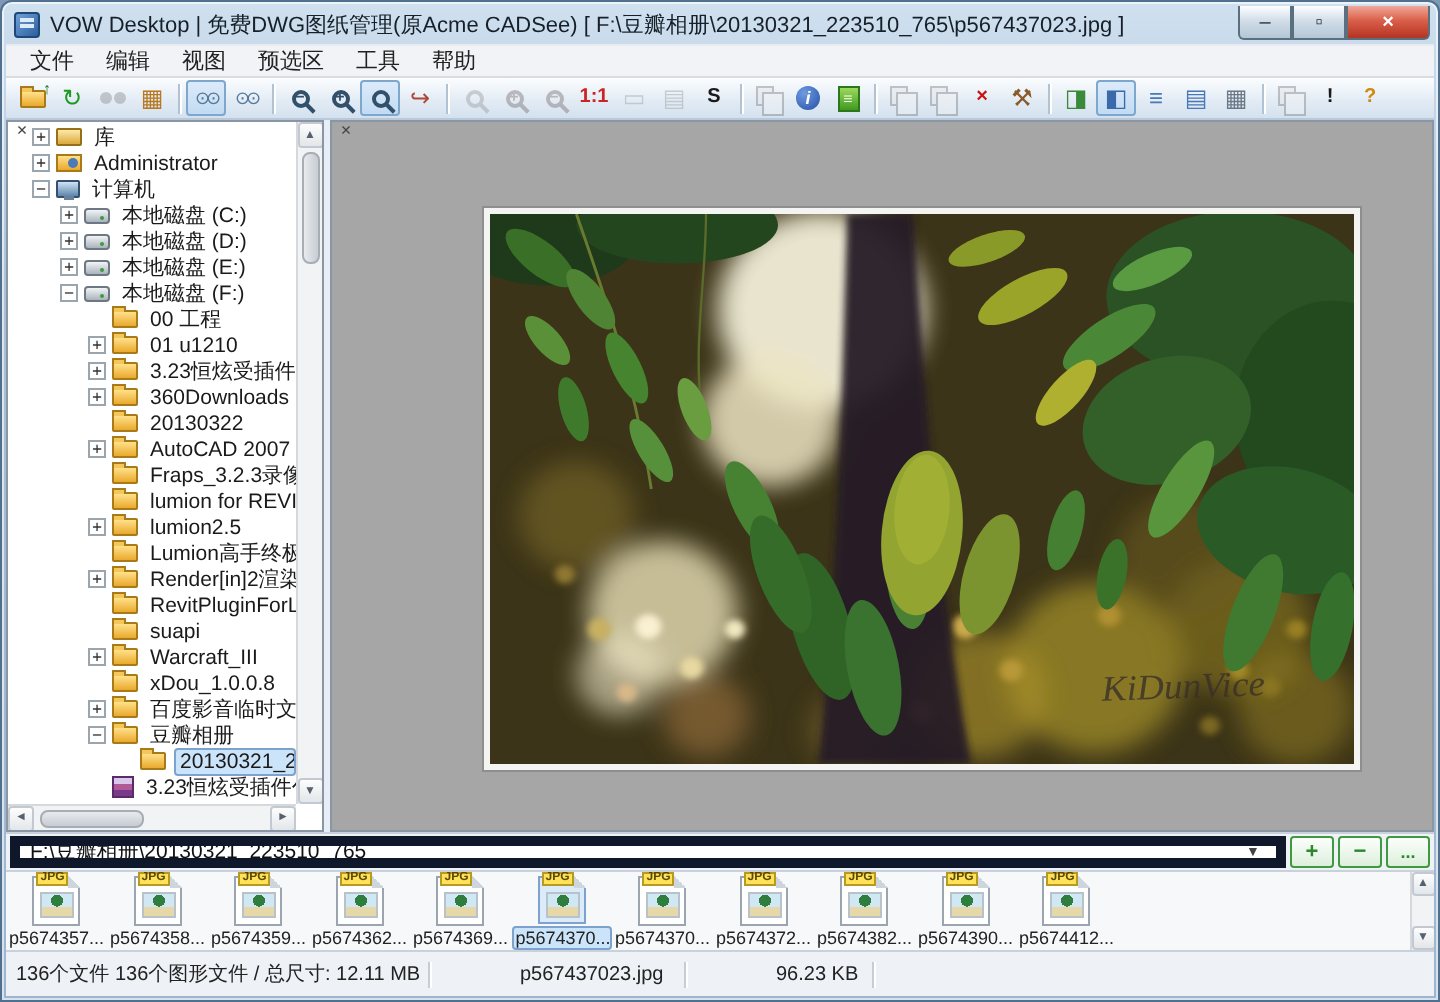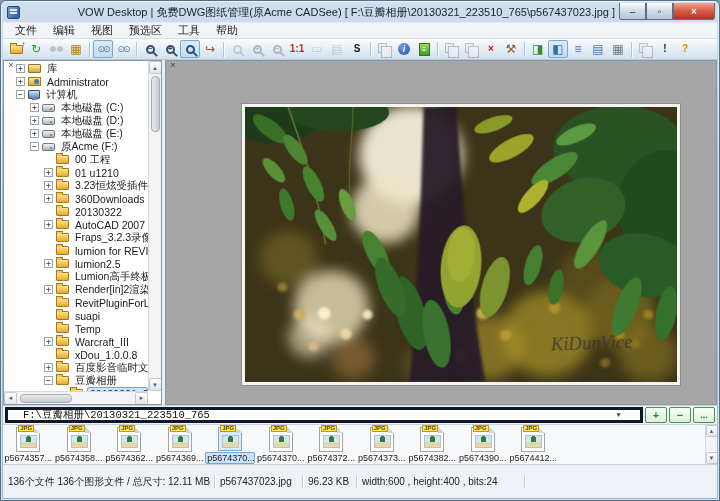--- a/index.html
+++ b/index.html
@@ -13,21 +13,21 @@
     background:linear-gradient(#cfe0ef,#a9c0d6 30%,#9cb6cf);
     display:flex; flex-direction:column; overflow:hidden;
     box-shadow:inset 0 0 0 1px rgba(255,255,255,.6); }
   .titlebar { height:21px; display:flex; align-items:center; padding:2px 4px 0 6px;
     font-size:11px; color:#17202a; white-space:nowrap; overflow:hidden; }
   .app-ico { width:13px; height:13px; margin-right:5px; flex:0 0 auto;
     background:linear-gradient(135deg,#6fa0d8,#2c5f9e); border:1px solid #1d4878;
     border-radius:2px; position:relative; }
   .app-ico::after { content:""; position:absolute; left:2px; top:2px; width:7px; height:2px;
     background:#dcebf8; box-shadow:0 3px 0 #dcebf8; }
-  .title-text { flex:1; overflow:hidden; text-overflow:clip; white-space:nowrap;text-align:right; }
+  .title-text { flex:1; overflow:hidden; text-overflow:clip; white-space:nowrap; }
   .winbtns { display:flex; margin-left:4px; margin-top:-2px; }
   .winbtn { width:27px; height:17px; border:1px solid #5a707f; border-top:none;
     background:linear-gradient(#fdfeff,#d2dee9 45%,#b4c6d6);
     display:flex; align-items:center; justify-content:center;
     font-size:10px; color:#23303b; }
   .winbtn.min { border-radius:0 0 0 3px; }
   .winbtn.close { width:42px; border-radius:0 0 3px 0;
     background:linear-gradient(#f0a898,#d9604a 45%,#b43322); color:#fff; font-weight:bold; }
   .menubar { height:17px; background:#f1f3f6; border-top:1px solid #e7ebf0;
     border-bottom:1px solid #d9dde2; display:flex; align-items:center;
@@ -121,23 +121,23 @@
   .splitter { width:3px; background:#e8eef5; flex:0 0 auto; }
   .preview { flex:1; background:#a6a6a6; border:1px solid #8a96a4; position:relative;
     overflow:hidden; }
   .photo { position:absolute; left:76px; top:43px; width:438px; height:281px;
     background:#f4f4f2; padding:3px; box-shadow:0 0 0 1px #8e8e8e; }
   .photo svg { width:100%; height:100%; display:block; }
 
   
   .pathbar { height:19px; margin:0 2px; background:#eef1f5; border-top:1px solid #c9d2dc;
     display:flex; align-items:center; padding:1px 2px; }
-  .pathfield { flex:1; height:16px; background:#fff; border:3px solid #0f172a;
-    display:flex; align-items:center; font-size:10.5px; padding:0 15px; color:#111;
-    white-space:nowrap; overflow:hidden;font-family:Liberation Mono, monospace; }
+  .pathfield { flex:1; height:16px; background:#fff; border:5px solid #0f172a;
+    display:flex; align-items:center; font-size:10.5px; padding:0 5px; color:#111;
+    white-space:nowrap; overflow:hidden; }
   .path-drop { width:13px; height:14px; margin-left:auto; font-size:7px; color:#444;
     display:flex; align-items:center; justify-content:center; flex:0 0 auto; }
   .pbtn { width:22px; height:16px; margin-left:2px; border:1px solid #3f9a3f; border-radius:2px;
     background:linear-gradient(#fbfefb,#ddefdd); color:#2a8a2a; font-weight:bold;
     font-size:11px; display:flex; align-items:center; justify-content:center; flex:0 0 auto; }
 
   
   .thumbstrip { height:40px; margin:0 2px; background:#f7f8fa; border-top:1px solid #c9d2dc;
     display:flex; overflow:hidden; position:relative; padding-right:12px; }
   .thumb { width:50.5px; flex:0 0 auto; display:flex; flex-direction:column;
@@ -156,22 +156,22 @@
   .thumb-label { font-size:9px; color:#222; margin-top:1px; white-space:nowrap;
     overflow:hidden; max-width:50px; padding:0 1px; }
   .thumb.sel .thumb-ico { background:#dcebfa; border-color:#7da2ce; }
   .thumb.sel .thumb-label { background:#cbe4fa; border:1px solid #7da2ce; border-radius:2px; }
   .thumbscroll { position:absolute; right:0; top:0; bottom:0; width:12px;
     background:#f2f3f5; border-left:1px solid #d5d9de; display:flex; flex-direction:column;
     align-items:center; justify-content:space-between; }
   .thumbscroll .sb-btn { width:12px; height:12px; }
 
   
-  .statusbar { height:34px; margin:0 2px 2px; background:#eef1f5; border-top:1px solid #c9d2dc;
-    display:flex; align-items:center; font-size:10px; color:#222; }
+  .statusbar { height:23px; margin:0 2px 2px; background:#eef1f5; border-top:1px solid #c9d2dc;
+    display:flex; align-items:center; font-size:10px; color:#222;gap:40px; }
   .scell { height:13px; display:flex; align-items:center; padding:0 5px;
     border-right:1px solid #c6cdd6; box-shadow:1px 0 0 #fff; white-space:nowrap;
     overflow:hidden; flex:0 0 auto; }
   .scell:last-child { flex:1; border-right:none; box-shadow:none; }
 </style>
 </head>
 <body>
 
 <div class="window">
 
@@ -344,21 +344,21 @@
             <span class="tlabel">本地磁盘 (D:)</span>
           </div>
           <div class="trow" style="padding-left: 14px;">
             <span class="texp">+</span>
             <span class="tico ti-drive"></span>
             <span class="tlabel">本地磁盘 (E:)</span>
           </div>
           <div class="trow" style="padding-left: 14px;">
             <span class="texp">−</span>
             <span class="tico ti-drive"></span>
-            <span class="tlabel">原Acme (F:)</span>
+            <span class="tlabel">本地磁盘 (F:)</span>
           </div>
           <div class="trow" style="padding-left: 28px;">
             <span class="texp empty"></span>
             <span class="tico ti-folder"></span>
             <span class="tlabel">00 工程</span>
           </div>
           <div class="trow" style="padding-left: 28px;">
             <span class="texp">+</span>
             <span class="tico ti-folder"></span>
             <span class="tlabel">01 u1210</span>
@@ -410,25 +410,20 @@
           </div>
           <div class="trow" style="padding-left: 28px;">
             <span class="texp empty"></span>
             <span class="tico ti-folder"></span>
             <span class="tlabel">RevitPluginForLu</span>
           </div>
           <div class="trow" style="padding-left: 28px; align-items: center;">
             <span class="texp empty"></span>
             <span class="tico ti-folder"></span>
             <span class="tlabel">suapi</span>
-          </div>
-          <div class="trow" style="padding-left: 28px;">
-            <span class="texp empty"></span>
-            <span class="tico ti-folder"></span>
-            <span class="tlabel">Temp</span>
           </div>
           <div class="trow" style="padding-left: 28px;">
             <span class="texp">+</span>
             <span class="tico ti-folder"></span>
             <span class="tlabel">Warcraft_III</span>
           </div>
           <div class="trow" style="padding-left: 28px;">
             <span class="texp empty"></span>
             <span class="tico ti-folder"></span>
             <span class="tlabel">xDou_1.0.0.8</span>
@@ -580,20 +575,27 @@
           <span class="thumb-pic"></span>
           <span class="thumb-badge">JPG</span>
         </span>
         <span class="thumb-label">p5674358...</span>
       </div>
       <div class="thumb">
         <span class="thumb-ico">
           <span class="thumb-pic"></span>
           <span class="thumb-badge">JPG</span>
         </span>
+        <span class="thumb-label">p5674359...</span>
+      </div>
+      <div class="thumb">
+        <span class="thumb-ico">
+          <span class="thumb-pic"></span>
+          <span class="thumb-badge">JPG</span>
+        </span>
         <span class="thumb-label">p5674362...</span>
       </div>
       <div class="thumb">
         <span class="thumb-ico">
           <span class="thumb-pic"></span>
           <span class="thumb-badge">JPG</span>
         </span>
         <span class="thumb-label">p5674369...</span>
       </div>
       <div class="thumb sel">
@@ -609,27 +611,20 @@
           <span class="thumb-badge">JPG</span>
         </span>
         <span class="thumb-label">p5674370...</span>
       </div>
       <div class="thumb">
         <span class="thumb-ico">
           <span class="thumb-pic"></span>
           <span class="thumb-badge">JPG</span>
         </span>
         <span class="thumb-label">p5674372...</span>
-      </div>
-      <div class="thumb">
-        <span class="thumb-ico">
-          <span class="thumb-pic"></span>
-          <span class="thumb-badge">JPG</span>
-        </span>
-        <span class="thumb-label">p5674373...</span>
       </div>
       <div class="thumb">
         <span class="thumb-ico">
           <span class="thumb-pic"></span>
           <span class="thumb-badge">JPG</span>
         </span>
         <span class="thumb-label">p5674382...</span>
       </div>
       <div class="thumb">
         <span class="thumb-ico">
@@ -648,17 +643,16 @@
       <div class="thumbscroll">
       <span class="sb-btn">▲</span>
       <span class="sb-btn">▼</span>
     </div>
   </div>
 
   <div class="statusbar" id="statusbar">
       <span class="scell" style="width: 212px;">136个文件 136个图形文件 / 总尺寸: 12.11 MB</span>
       <span class="scell" style="width: 88px;">p567437023.jpg</span>
       <span class="scell" style="width: 54px;">96.23 KB</span>
-      <span class="scell" style="width: 168px;">width:600 , height:400 , bits:24</span>
       <span class="scell"></span>
     </div>
 
 </div>
 
 </body></html>

